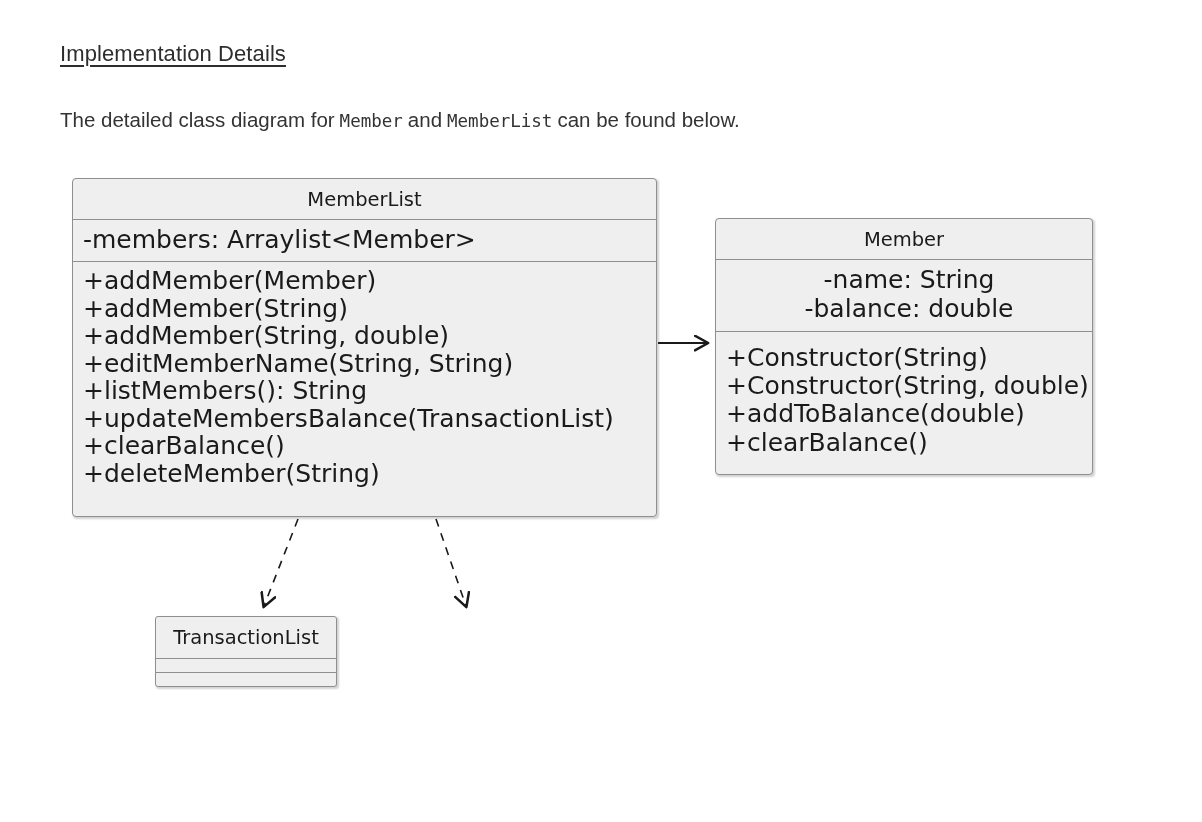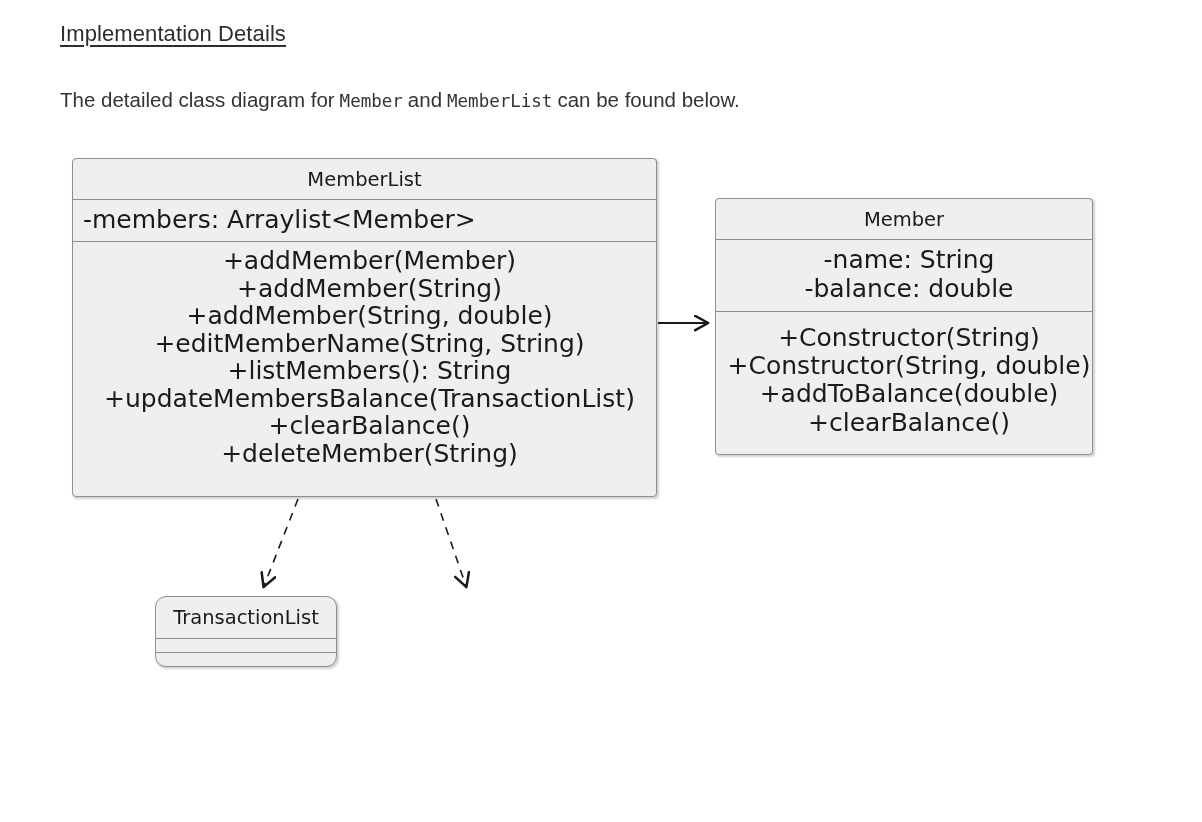--- a/index.html
+++ b/index.html
@@ -3,21 +3,21 @@
 <meta charset="utf-8">
 <style>
   * { margin: 0; padding: 0; box-sizing: border-box; }
   html, body { background: #ffffff; }
   body {
     width: 1202px; height: 822px;
     position: relative;
     font-family: "Liberation Sans", sans-serif;
     overflow: hidden;
   }
-  .page { position: absolute; inset: 0; }
+  .page { position: absolute; inset: 0; margin-top: 20px; }
 
   
   .doc-heading {
     position: absolute; left: 60px; top: 21px;
     font-size: 22px; font-weight: 500; color: #2d2d2d;
     text-decoration: underline;
     text-underline-offset: 4px;
     letter-spacing: 0.1px;
   }
   .doc-paragraph {
@@ -49,39 +49,38 @@
   }
   .uml-compartment {
     font-size: 25px;
     padding: 5px 0 0 10px;
     overflow: hidden;
     white-space: nowrap;
   }
   .uml-compartment .line { line-height: 27.5px; }
   .uml-compartment + .uml-compartment {
     border-top: 1px solid var(--box-border, #8f8f8f);
-    text-align: center;
   }
 
   
   #box-memberlist { left: 72px; top: 158px; width: 585px; height: 339px; }
   #box-memberlist .uml-title { height: 41px; }
   #box-memberlist .attrs { height: 41px; padding-top: 6px; }
   #box-memberlist .methods { height: 256px; padding-top: 5px; }
 
   
   #box-member { left: 715px; top: 198px; width: 378px; height: 257px; }
   #box-member .uml-title { height: 41px; }
   #box-member .attrs { height: 71px; padding-top: 6px; text-align: center; }
   #box-member .attrs .line { line-height: 28.5px; }
   #box-member .methods { height: 144px; padding-top: 12px; }
   #box-member .methods .line { line-height: 28.2px; }
 
   
-  .uml-stub { border-radius: 11px; }
+  .uml-stub { border-radius: 3px; }
   .uml-stub .uml-title { height: 42px; font-size: 19.5px; }
   .uml-stub .row-a { height: 13px; }
   .uml-stub .row-b { height: 14px; border-top: 1px solid var(--box-border, #8f8f8f); }
   #box-transactionlist { left: 155px; top: 596px; width: 182px; height: 71px; }
   #box-subtransaction  { left: 395px; top: 596px; width: 182px; height: 71px; }
 
   
   #arrows {
     position: absolute; left: 0; top: 0;
     width: 1202px; height: 822px;

